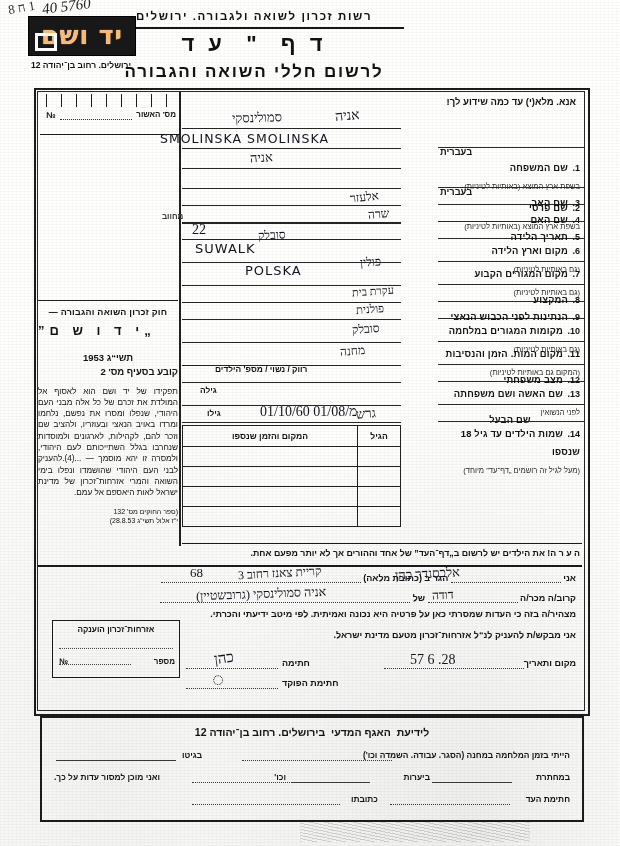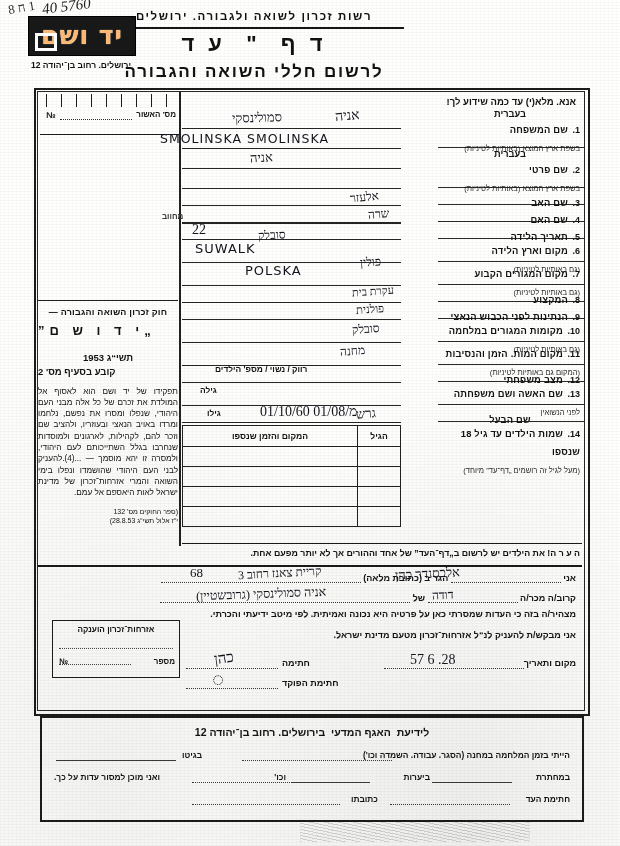--- a/index.html
+++ b/index.html
@@ -59,36 +59,36 @@
 
   .hrule{position:absolute;background:#1c1c1c;}
 
   
   .labelcol{position:absolute;right:36px;top:108px;width:146px;}
   .lrow{position:relative;border-bottom:1px solid #2b2b2b;
         padding:1px 4px 2px 2px;text-align:right;box-sizing:border-box;}
   .lnum{font-size:9px;font-weight:bold;}
   .lmain{font-size:9.4px;font-weight:bold;letter-spacing:.2px;}
   .lsub{font-size:7.6px;color:#2d2d2d;letter-spacing:0;}
-  .lheb{font-size:9.3px;font-weight:bold;text-align:center;display:block;}
+  .lheb{font-size:9.3px;font-weight:bold;text-align:left;display:block;margin-top:38px;}
 
   
   .writecol{position:absolute;left:0;top:0;}
   .wline{position:absolute;height:1px;background:#272727;}
   .hand{position:absolute;font-family:"Liberation Serif",serif;color:#15151f;
         white-space:nowrap;}
   .hand-lat{font-family:"DejaVu Sans",sans-serif;letter-spacing:1px;}
 
   
   .sidebar{position:absolute;left:38px;top:296px;width:140px;
            font-size:8.1px;line-height:1.33;text-align:justify;}
   .sb-title{font-size:9px;font-weight:bold;text-align:center;letter-spacing:.2px;}
   .sb-big{font-size:13px;font-weight:bold;text-align:left;letter-spacing:5px;margin-top:3px;}
   .sb-yr{font-size:9.5px;font-weight:bold;text-align:center;margin-top:13px;}
-  .sb-sec{font-size:9.5px;font-weight:bold;text-align:left;margin-top:1px;}
+  .sb-sec{font-size:9.5px;font-weight:bold;text-align:right;margin-top:1px;}
   .sb-body{margin-top:7px;font-size:8.2px;line-height:1.38;text-align:justify;}
   .sb-foot{margin-top:8px;font-size:7px;text-align:right;line-height:1.3;}
   .sb-rule{height:1px;background:#222;margin:4px 0 6px;}
 
   
   .vdiv{position:absolute;background:#232323;width:1.5px;}
 
   
   .certbox{position:absolute;left:40px;top:92px;width:140px;height:42px;}
   .ticks{position:absolute;left:6px;top:2px;width:126px;height:14px;}

